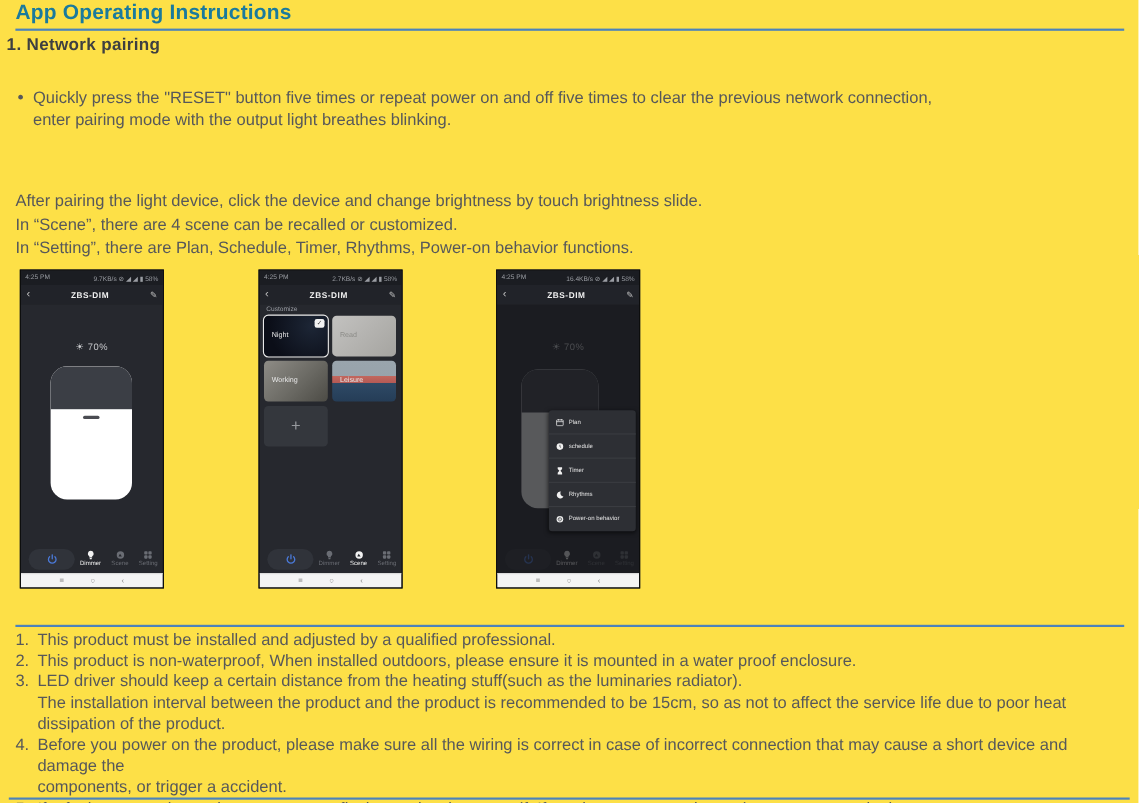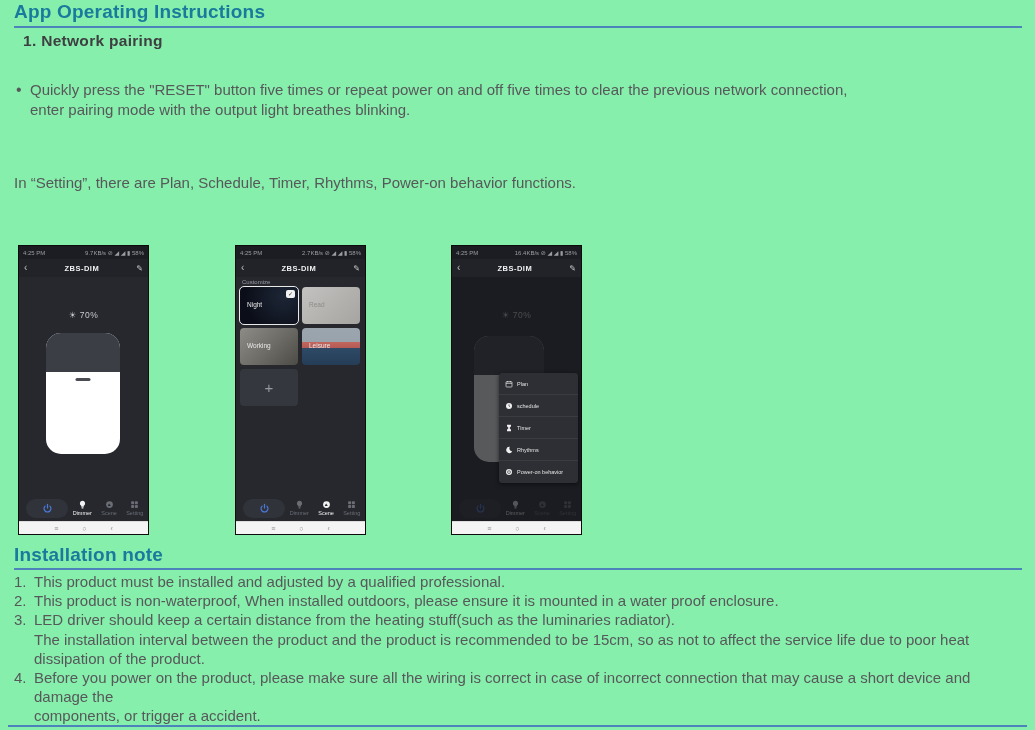--- a/index.html
+++ b/index.html
@@ -1,23 +1,23 @@
 <!DOCTYPE html>
 <html><head>
 <meta charset="utf-8">
 <style>
   * { margin:0; padding:0; box-sizing:border-box; }
   html,body { background:#ffffff; }
   .page {
-    position:relative; width:1035px; height:730px; background:#86efac;
+    position:relative; width:1035px; height:730px; background:#fde047;
     font-family:"Liberation Sans", sans-serif; color:#57585a; overflow:hidden;
   }
   .h-main { position:absolute; left:14px; font-size:19px; font-weight:600; color:#1a7a9d; letter-spacing:.2px; }
   .rule { position:absolute; height:2px; background:#4c83bb; }
-  .h-sub { position:absolute; left:23px; font-size:15.5px; font-weight:700; color:#3e3f41; letter-spacing:.3px; }
+  .h-sub { position:absolute; left:6px; font-size:15.5px; font-weight:700; color:#3e3f41; letter-spacing:.3px; }
   .body-txt { font-size:15px; line-height:20px; color:#57585a; }
   .bullet { position:absolute; left:14px; width:1005px; padding-left:16px; white-space:pre-line; }
   .bullet::before { content:"\2022"; position:absolute; left:2px; font-size:16px; color:#57585a; }
   .para-lines { position:absolute; left:14px; top:172px; width:1005px; }
   .para-lines div { line-height:21.5px; }
   .install-list { position:absolute; left:14px; top:572px; width:1012px; font-size:15px; line-height:19.2px; }
   .install-item { display:flex; }
   .install-item .num { width:20px; flex:0 0 20px; }
   .install-item .txt { flex:1; white-space:pre-line; }
 
@@ -86,20 +86,22 @@
   <div class="h-main" style="top:1px">App Operating Instructions</div>
   <div class="rule" style="top:26px; left:14px; width:1008px;"></div>
 
   <div class="h-sub" style="top:32px">1. Network pairing</div>
 
   <div class="bullet body-txt" style="top:80px">Quickly press the "RESET" button five times or repeat power on and off five times to clear the previous network connection,
 enter pairing mode with the output light breathes blinking.</div>
 
 
   <div class="para-lines body-txt">
+    <div>After pairing the light device, click the device and change brightness by touch brightness slide.</div>
+    <div>In “Scene”, there are 4 scene can be recalled or customized.</div>
     <div>In “Setting”, there are Plan, Schedule, Timer, Rhythms, Power-on behavior functions.</div>
   </div>
 
   <div class="phone" style="left:18px">
     <div class="statusbar">
       <span>4:25 PM</span>
       <span>9.7KB/s ⊘ ◢ ◢ ▮ 58%</span>
     </div>
     <div class="appheader">
       <span class="back">‹</span>
@@ -309,21 +311,20 @@
         <span class="mlabel">Power-on behavior</span>
       </div>
     </div>
     <div class="navstrip">
       <span>≡</span>
       <span>○</span>
       <span>‹</span>
     </div>
   </div>
 
-  <div class="h-main" style="top:544px">Installation note</div>
   <div class="rule" style="top:568px; left:14px; width:1008px;"></div>
 
   <div class="install-list">
     <div class="install-item">
       <span class="num">1.</span>
       <span class="txt">This product must be installed and adjusted by a qualified professional.</span>
     </div>
     <div class="install-item">
       <span class="num">2.</span>
       <span class="txt">This product is non-waterproof, When installed outdoors, please ensure it is mounted in a water proof enclosure.</span>

